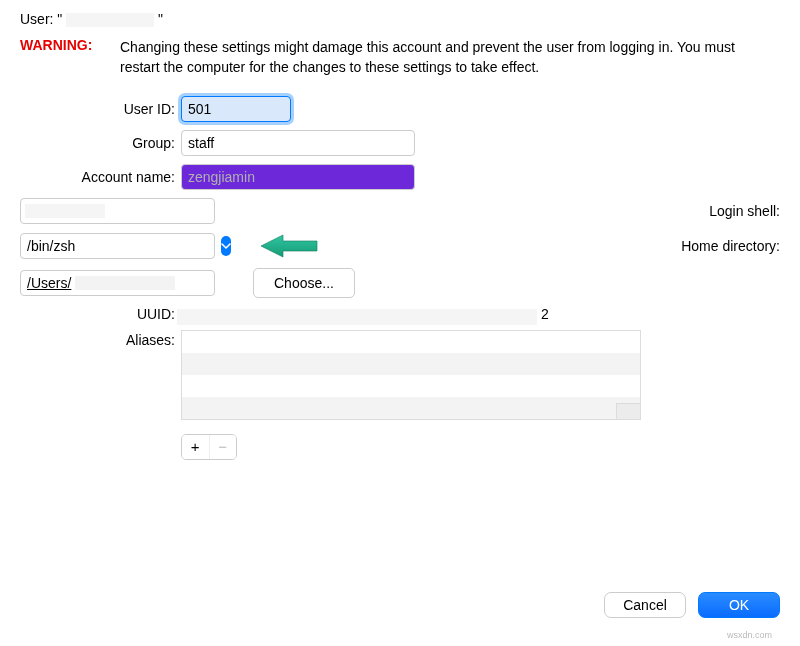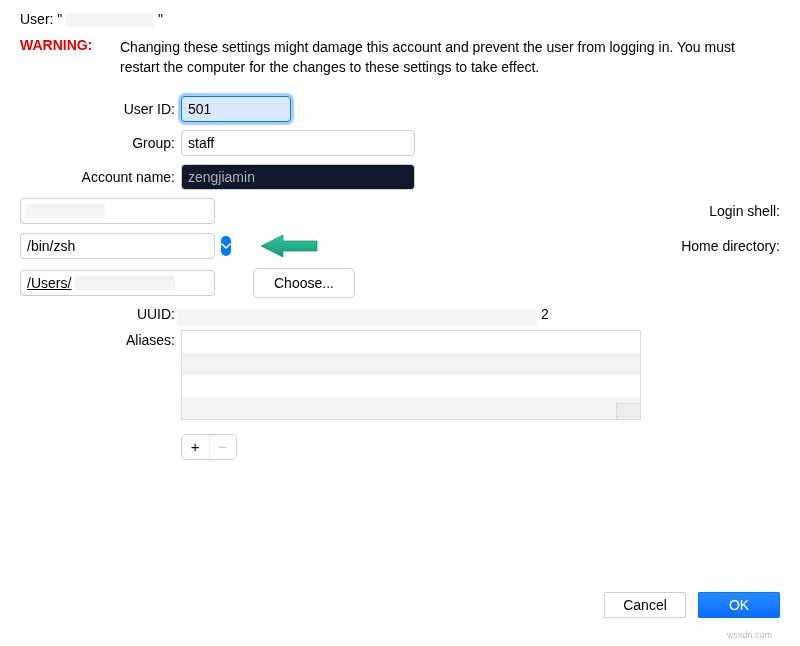--- a/index.html
+++ b/index.html
@@ -77,21 +77,21 @@
       background: #fff;
     }
     input.text.focused {
       outline: none;
       border: 1px solid #007aff;
       box-shadow: 0 0 0 3px rgba(0,122,255,0.35);
       background: #d9e9fb;
     }
     input.text.disabled {
       color: #b0b0b0;
-      background: #0f172a;
+      background: #6d28d9;
     }
     .w-small { width: 110px; }
     .w-med   { width: 234px; }
     .w-shell { width: 242px; }
     .w-home  { width: 450px; }
     .combo-btn {
       width: 20px;
       height: 20px;
       background: #007aff;
       border-radius: 5px;
@@ -192,21 +192,21 @@
     .footer {
       position: absolute;
       bottom: 28px;
       right: 20px;
       display: flex;
       gap: 12px;
     }
     .btn {
       padding: 4px 0;
       width: 82px;
-      border-radius: 1px;
+      border-radius: 7px;
       font-size: 14px;
       text-align: center;
       cursor: pointer;
     }
     .btn-cancel {
       border: 1px solid #ccc;
       background: #fff;
       color: #000;
     }
     .btn-ok {

